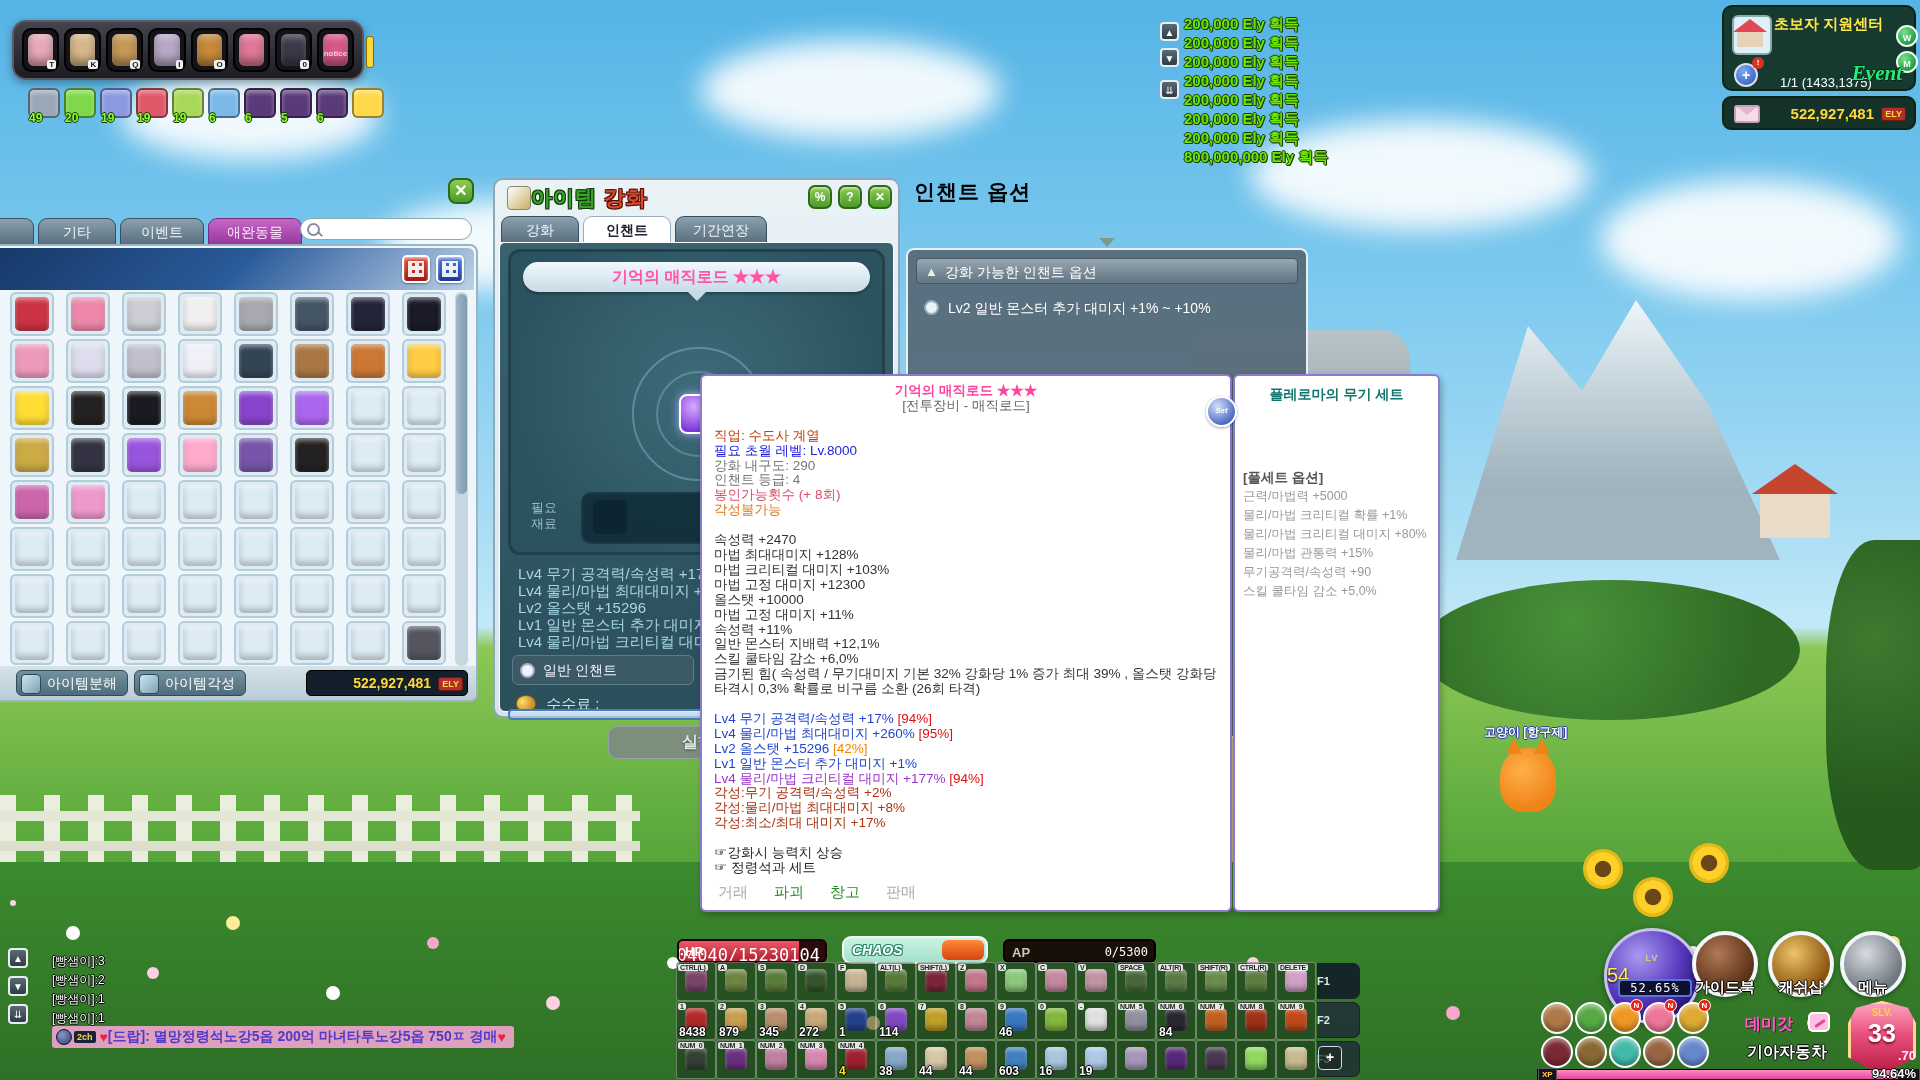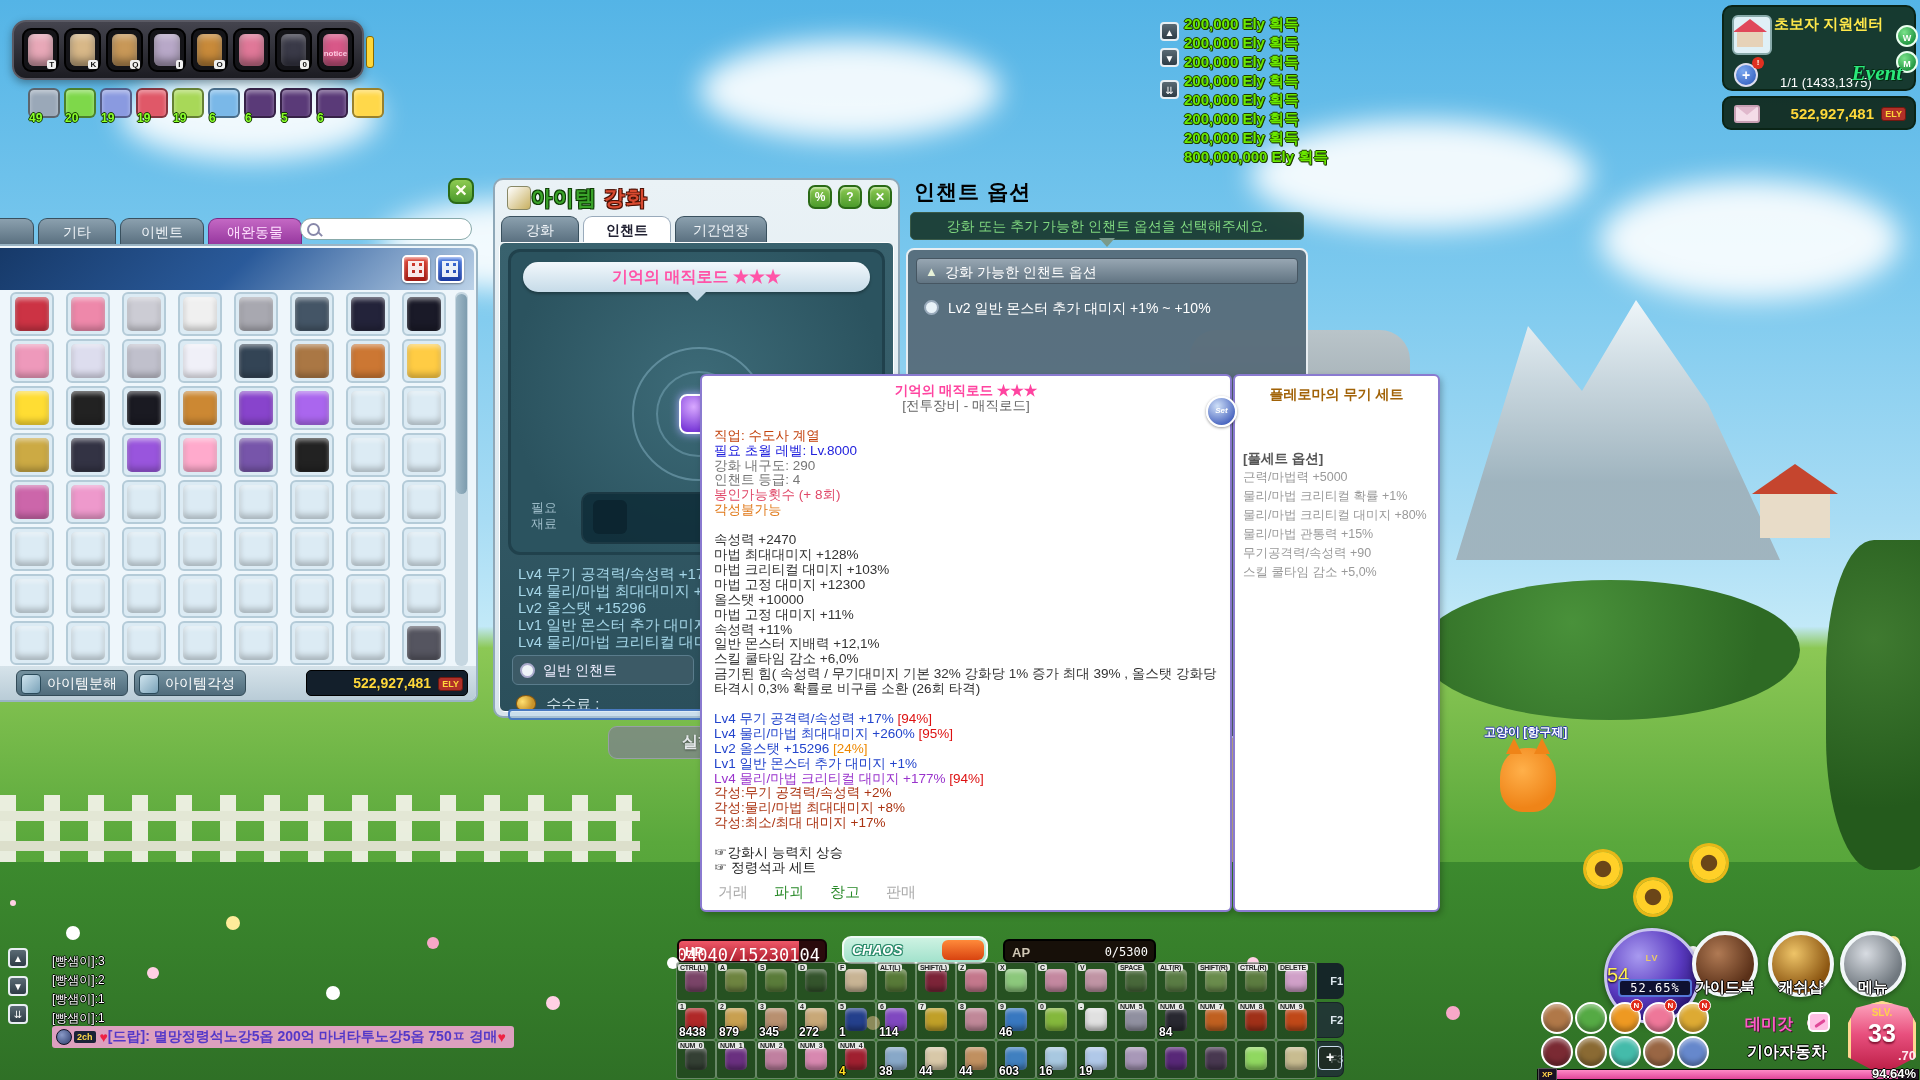--- a/index.html
+++ b/index.html
@@ -129,42 +129,42 @@
   .opt-sec .up{position:absolute;left:8px;top:5px;color:#e8f2d8;font-size:13px;line-height:16px;}
   .opt-line{position:absolute;left:16px;top:48px;color:#fff;font-size:14px;line-height:20px;padding-left:24px;}
   .opt-line .rc{position:absolute;left:0;top:2px;width:15px;height:15px;border-radius:50%;background:#e8f2f8;border:2px solid #9ab;box-sizing:border-box;}
   
   .ttip{position:absolute;left:700px;top:374px;width:532px;height:538px;background:#fff;border:2px solid #8a7ad0;border-radius:6px;box-sizing:border-box;z-index:30;padding:8px 12px;overflow:hidden;box-shadow:2px 3px 6px rgba(0,0,0,.25);}
   .ttip .tl{font-size:13.5px;line-height:14.9px;white-space:nowrap;color:#333;overflow:hidden;}
   .ttip .actions{position:absolute;left:16px;bottom:8px;font-size:15px;}
   .ttip .actions span{margin-right:26px;}
   .setchip{position:absolute;left:1206px;top:396px;width:27px;height:27px;border-radius:50%;background:radial-gradient(circle at 35% 30%,#cfe0f8,#4a66c0 75%);border:2px solid #fff;box-shadow:0 1px 3px rgba(0,0,0,.4);color:#fff;font-size:8px;font-weight:bold;font-style:italic;text-align:center;line-height:26px;z-index:31;}
   .stip{position:absolute;left:1233px;top:374px;width:207px;height:538px;background:#fff;border:2px solid #8a7ad0;border-radius:6px;box-sizing:border-box;z-index:30;padding:10px 8px;overflow:hidden;box-shadow:2px 3px 6px rgba(0,0,0,.25);}
-  .stip .title{text-align:center;color:#a16207;font-weight:bold;font-size:14px;margin-bottom:45px;white-space:nowrap;}
+  .stip .title{text-align:center;color:#0f766e;font-weight:bold;font-size:14px;margin-bottom:64px;white-space:nowrap;}
   .stip .sec{color:#555;font-weight:bold;font-size:13.5px;line-height:19px;white-space:nowrap;}
   .stip .sl{color:#999;font-size:12.5px;line-height:19px;white-space:nowrap;}
   
   .hpbar{position:absolute;left:677px;top:939px;width:150px;height:24px;background:#2a0a0c;border:2px solid #140406;border-radius:6px;box-sizing:border-box;z-index:20;overflow:hidden;}
   .hpfill{position:absolute;left:0;top:0;bottom:0;width:82%;background:linear-gradient(180deg,#ef5868,#b02030);}
   .hpbar .lbl{position:absolute;left:6px;top:3px;color:#fff;font-weight:bold;font-size:13px;}
   .hpbar .val{position:absolute;right:5px;top:4px;color:#fff;font-size:17px;font-family:"DejaVu Sans Mono",monospace;}
   .chaos{position:absolute;left:842px;top:936px;width:146px;height:28px;background:linear-gradient(180deg,#cdf2e2,#a2e2cc);border:2px solid rgba(255,255,255,.8);border-radius:9px;box-sizing:border-box;z-index:20;}
   .chaos .lbl{position:absolute;left:8px;top:4px;color:#fff;font-weight:bold;font-style:italic;font-size:14px;text-shadow:1px 1px 0 #2a8a6a,-1px -1px 0 #2a8a6a,1px -1px 0 #2a8a6a,-1px 1px 0 #2a8a6a;}
   .chaos .seg{position:absolute;right:2px;top:2px;bottom:2px;width:42px;background:linear-gradient(180deg,#ff8a3a,#d84310);border-radius:6px;}
   .apbar{position:absolute;left:1003px;top:939px;width:153px;height:24px;background:#171009;border:2px solid #000;border-radius:6px;box-sizing:border-box;z-index:20;}
   .apbar .lbl{position:absolute;left:7px;top:4px;color:#cfc6b4;font-weight:bold;font-size:13px;}
   .apbar .val{position:absolute;right:6px;top:4px;color:#fff;font-size:12px;font-family:"DejaVu Sans Mono",monospace;}
   
   .hkgrid{position:absolute;left:676px;top:962px;display:grid;grid-template-columns:repeat(16,40px);grid-auto-rows:39px;z-index:20;}
   .hcell{position:relative;background:rgba(24,40,26,.5);border:1px solid rgba(235,245,235,.35);border-radius:3px;box-sizing:border-box;}
   .hcell .hkey{position:absolute;top:1px;left:1px;font-size:7px;font-weight:bold;background:rgba(245,245,245,.92);color:#222;padding:0 2px;border-radius:2px;letter-spacing:-0.3px;z-index:2;}
   .hcell .hkey:empty{display:none;}
   .hcell .hicon{position:absolute;inset:6px 8px 8px 8px;border-radius:5px;box-shadow:inset 0 3px 4px rgba(255,255,255,.4),inset 0 -4px 5px rgba(0,0,0,.35);}
   .hcell .hcount{position:absolute;bottom:0px;left:2px;font-size:12px;font-weight:bold;color:#fff;text-shadow:-1px 0 #000,1px 0 #000,0 -1px #000,0 1px #000;z-index:2;}
-  .ftab{position:absolute;left:1317px;width:27px;height:36px;background:rgba(32,48,54,.88);border:1px solid #182428;border-left:none;border-radius:0 7px 7px 0;color:#dde8ee;font-size:11px;font-weight:bold;text-align:right;line-height:34px;box-sizing:border-box;z-index:20;}
+  .ftab{position:absolute;left:1317px;width:43px;height:36px;background:rgba(32,48,54,.88);border:1px solid #182428;border-left:none;border-radius:0 7px 7px 0;color:#dde8ee;font-size:11px;font-weight:bold;text-align:left;line-height:34px;box-sizing:border-box;z-index:20;}
   .movehandle{position:absolute;left:1318px;top:1046px;width:22px;height:22px;background:rgba(30,40,30,.7);border:1px solid #cde;border-radius:4px;color:#fff;font-size:14px;font-weight:bold;text-align:center;line-height:20px;z-index:20;}
   
   .chat{position:absolute;left:52px;top:952px;z-index:20;}
   .chat .cl{color:#fff;font-size:12px;line-height:19px;text-shadow:-1px 0 #000,1px 0 #000,0 -1px #000,0 1px #000;}
   .dropline{position:absolute;left:52px;top:1026px;height:22px;background:rgba(236,164,204,.92);border-radius:3px;display:flex;align-items:center;padding:0 8px 0 4px;z-index:20;white-space:nowrap;}
   .dropline .mega{width:14px;height:14px;border-radius:50%;background:radial-gradient(circle at 35% 35%,#8a9ac8,#2a3a6a);border:1px solid #112;margin-right:2px;}
   .dropline .ch{background:#1a2238;color:#ffd84a;font-size:9px;font-weight:bold;padding:1px 3px;border-radius:2px;margin-right:4px;}
   .dropline .txt{color:#5438c8;font-size:14px;font-weight:bold;}
   .dropline .hea{color:#ee2244;font-size:14px;}
   .cscroll{position:absolute;width:20px;height:20px;background:linear-gradient(180deg,#5a6a74,#2e3c46);border:2px solid #e8eef2;border-radius:4px;color:#fff;font-size:10px;text-align:center;line-height:17px;box-sizing:border-box;z-index:20;}
@@ -705,21 +705,20 @@
       <div class="feestrip"></div>
     </div>
   </div>
   <div class="runbtn">실행</div>
 
   <div class="opt">
     <div class="opt-title">
       <span class="enh-title w1" style="position:static;">인챈트</span>
       <span class="enh-title w2" style="position:static;">옵션</span>
     </div>
-    <div class="opt-sub">강화 또는 추가 가능한 인챈트 옵션을 선택해주세요.</div>
     <div class="opt-arrow"></div>
     <div class="opt-panel">
       <div class="opt-sec">
         <span class="up">▲</span>
         <span>강화 가능한 인챈트 옵션</span>
       </div>
       <div class="opt-line">
         <span class="rc"></span>
         <span>Lv2 일반 몬스터 추가 대미지 +1% ~ +10%</span>
       </div>
@@ -819,21 +818,21 @@
 
         <div class="tl">
           <span style="color: rgb(34, 68, 204);">Lv4 무기 공격력/속성력 +17% </span><span style="color: rgb(221, 17, 17);">[94%]</span>
         </div>
 
         <div class="tl">
           <span style="color: rgb(34, 68, 204);">Lv4 물리/마법 최대대미지 +260% </span><span style="color: rgb(221, 17, 17);">[95%]</span>
         </div>
 
         <div class="tl">
-          <span style="color: rgb(34, 68, 204);">Lv2 올스탯 +15296 </span><span style="color: rgb(238, 136, 0);">[24%]</span>
+          <span style="color: rgb(34, 68, 204);">Lv2 올스탯 +15296 </span><span style="color: rgb(238, 136, 0);">[42%]</span>
         </div>
 
         <div class="tl">
           <span style="color: rgb(34, 68, 204);">Lv1 일반 몬스터 추가 대미지 +1%</span><span></span>
         </div>
 
         <div class="tl">
           <span style="color: rgb(153, 51, 204);">Lv4 물리/마법 크리티컬 대미지 +177% </span><span style="color: rgb(221, 17, 17);">[94%]</span>
         </div>
 

